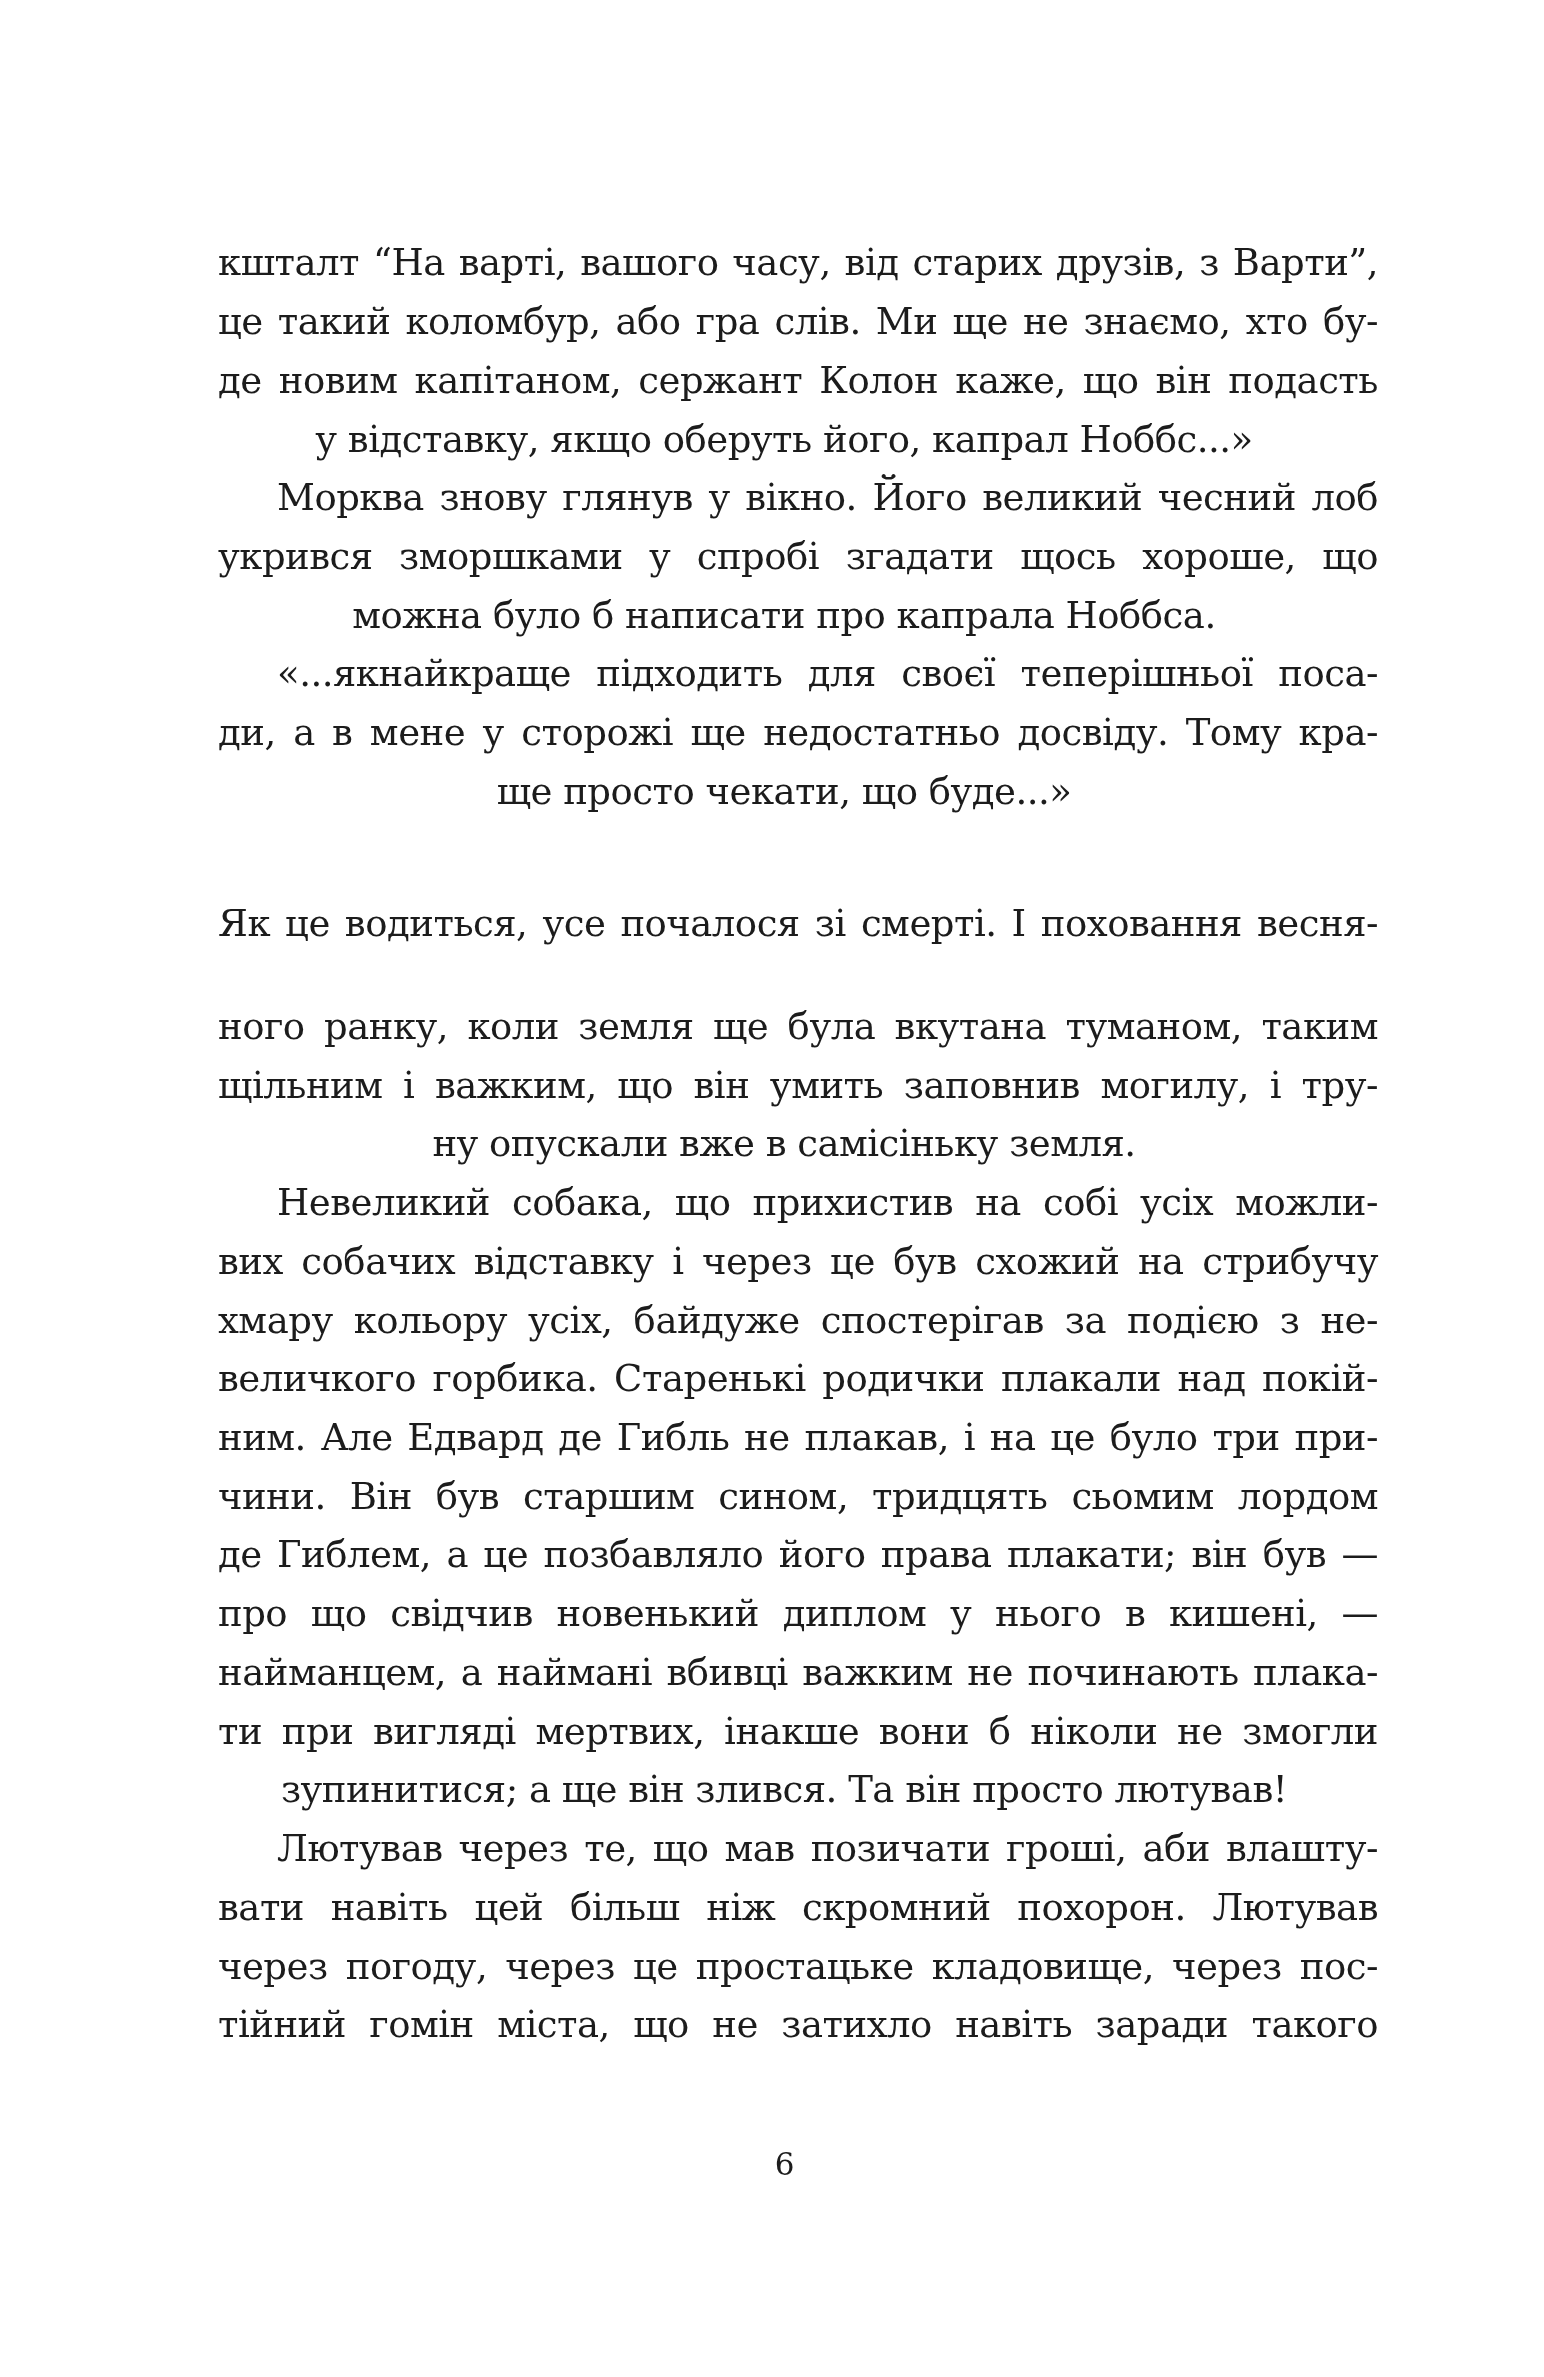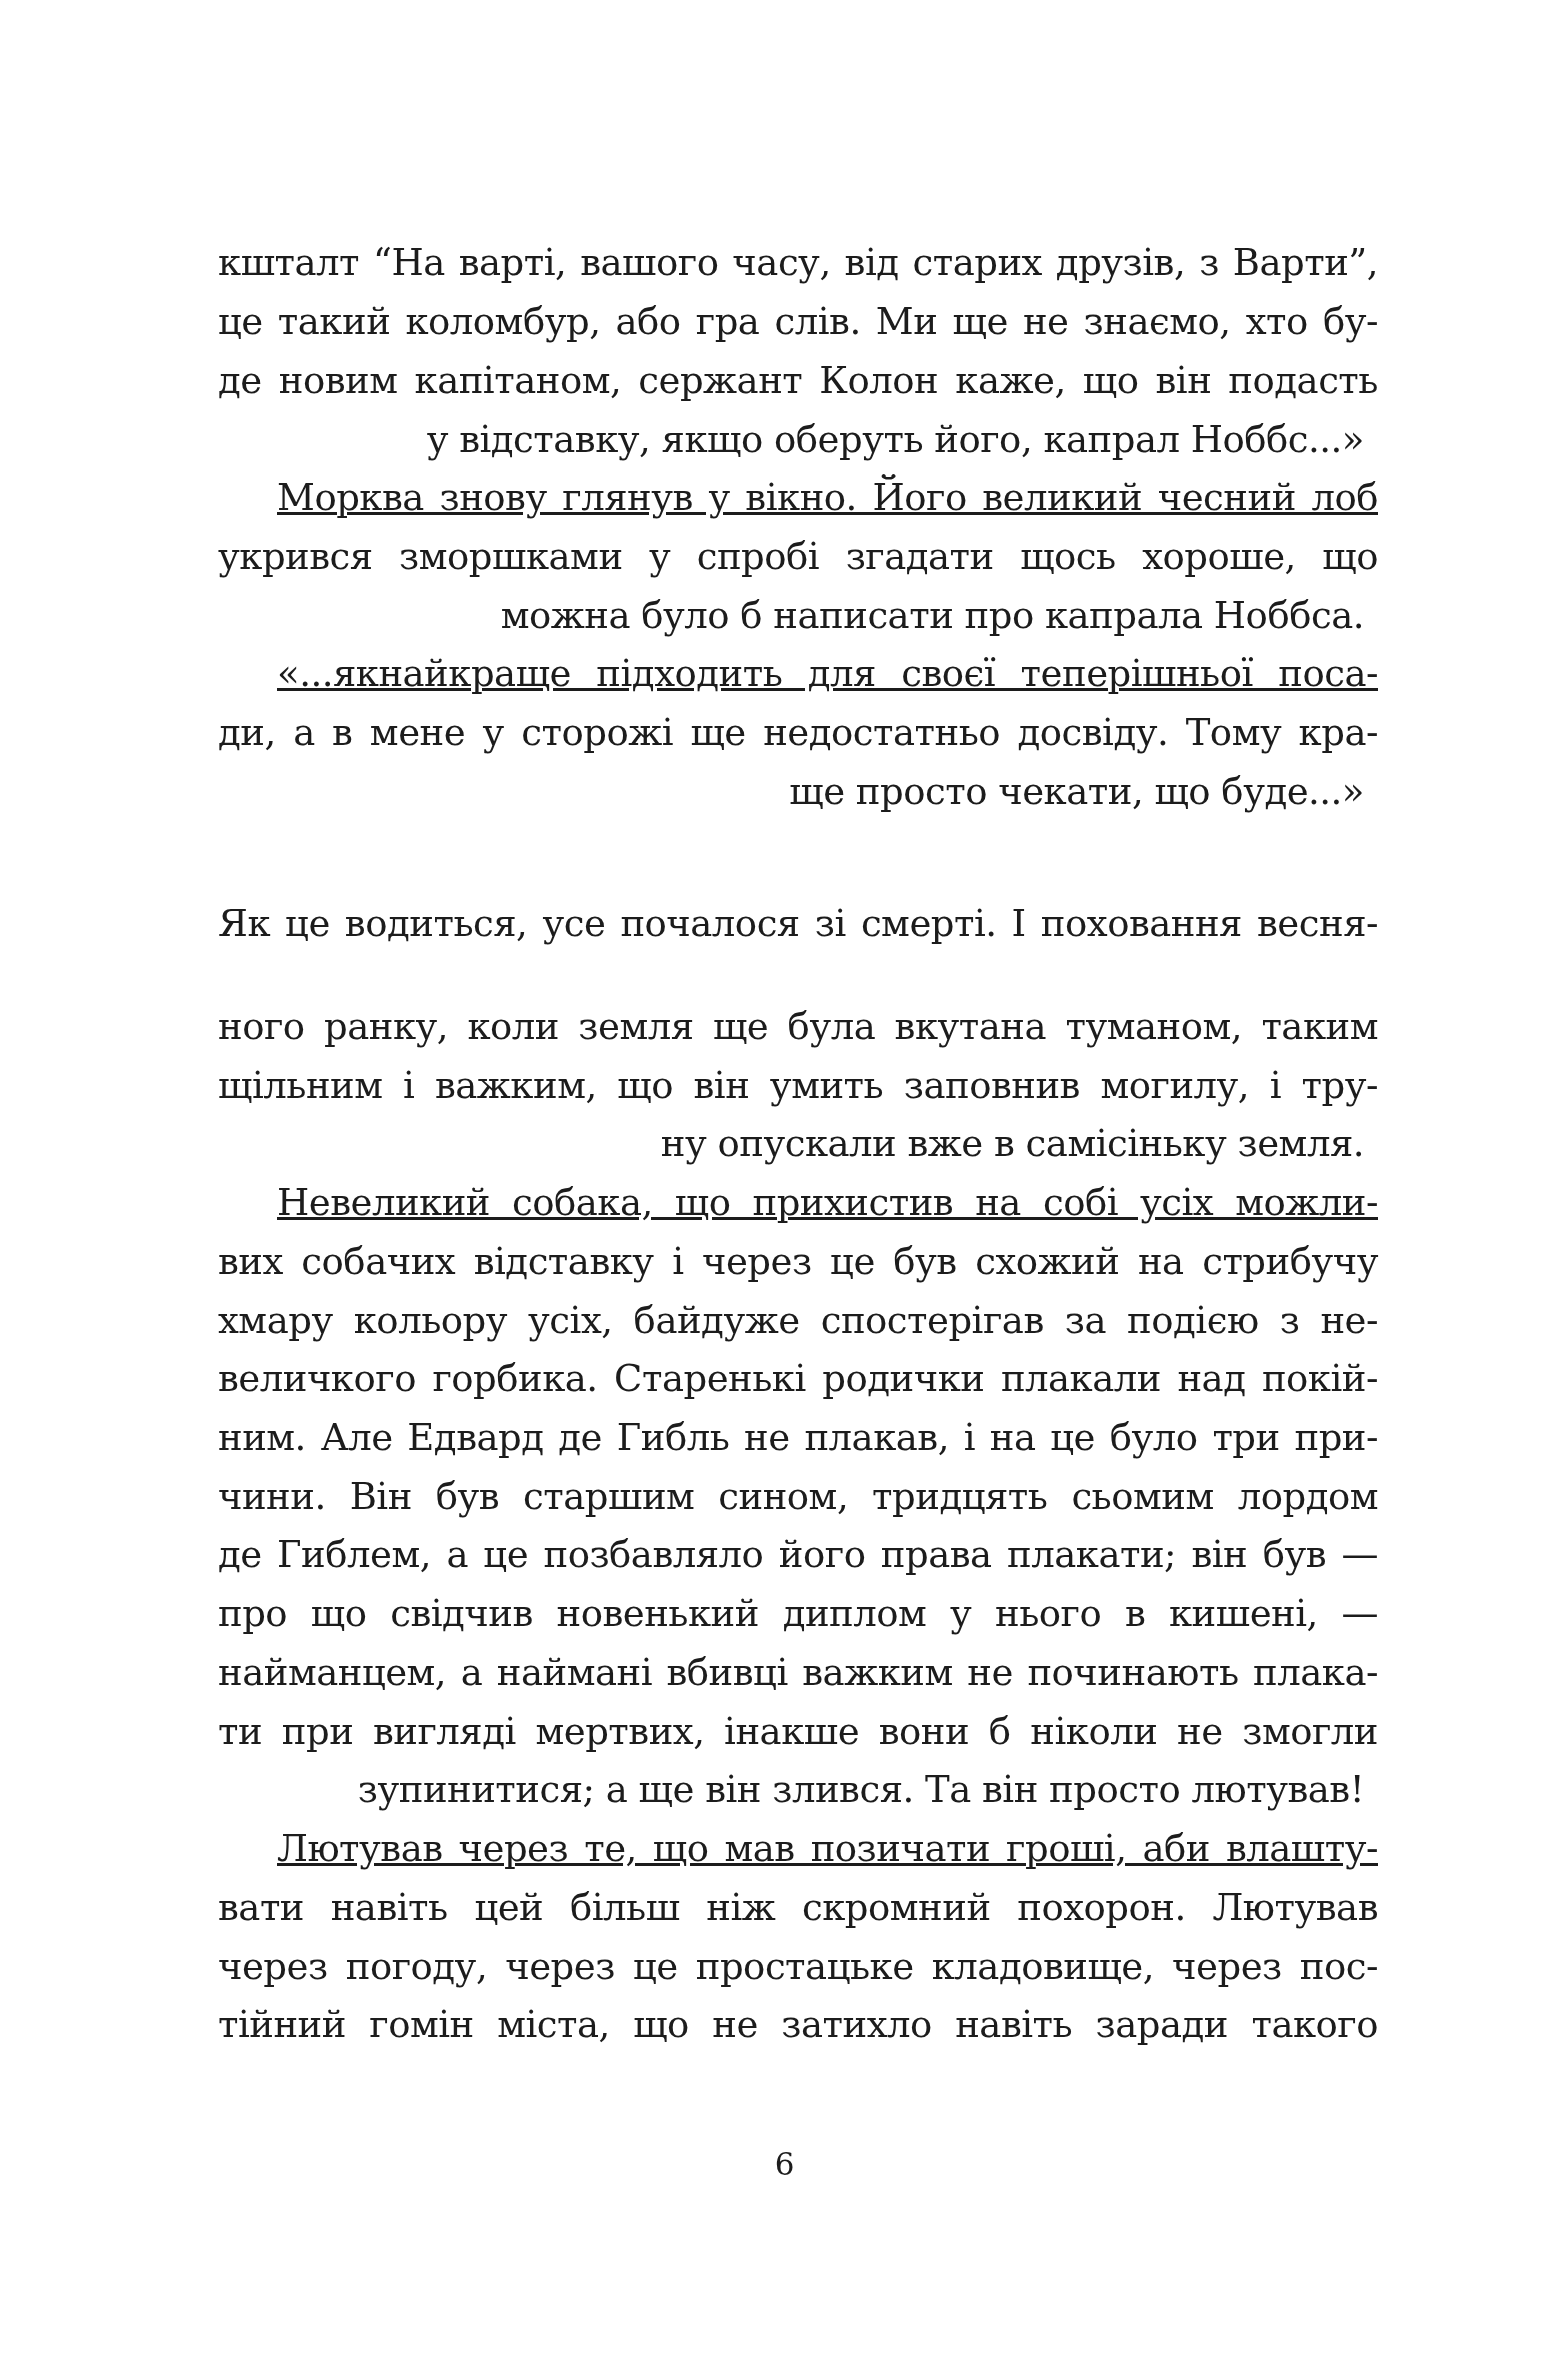--- a/index.html
+++ b/index.html
@@ -39,26 +39,25 @@
     letter-spacing: -0.5px;
     word-spacing: 0px;
   }
   .line.justify {
     text-align: justify;
     text-align-last: justify;
     white-space: normal;
     margin-left: 14px;
   }
   .line.last {
-    text-align: right;
+    text-align: center;
   }
   .line.indent {
     padding-left: 59px;
     width: 1101px;
-    text-decoration: underline;
   }
   .page-number {
     position: absolute;
     left: 724px;
     width: 121px;
     top: 2140px;
     text-align: center;
     font-family: "DejaVu Serif", "Liberation Serif", serif;
     font-size: 31px;
     line-height: 48px;

